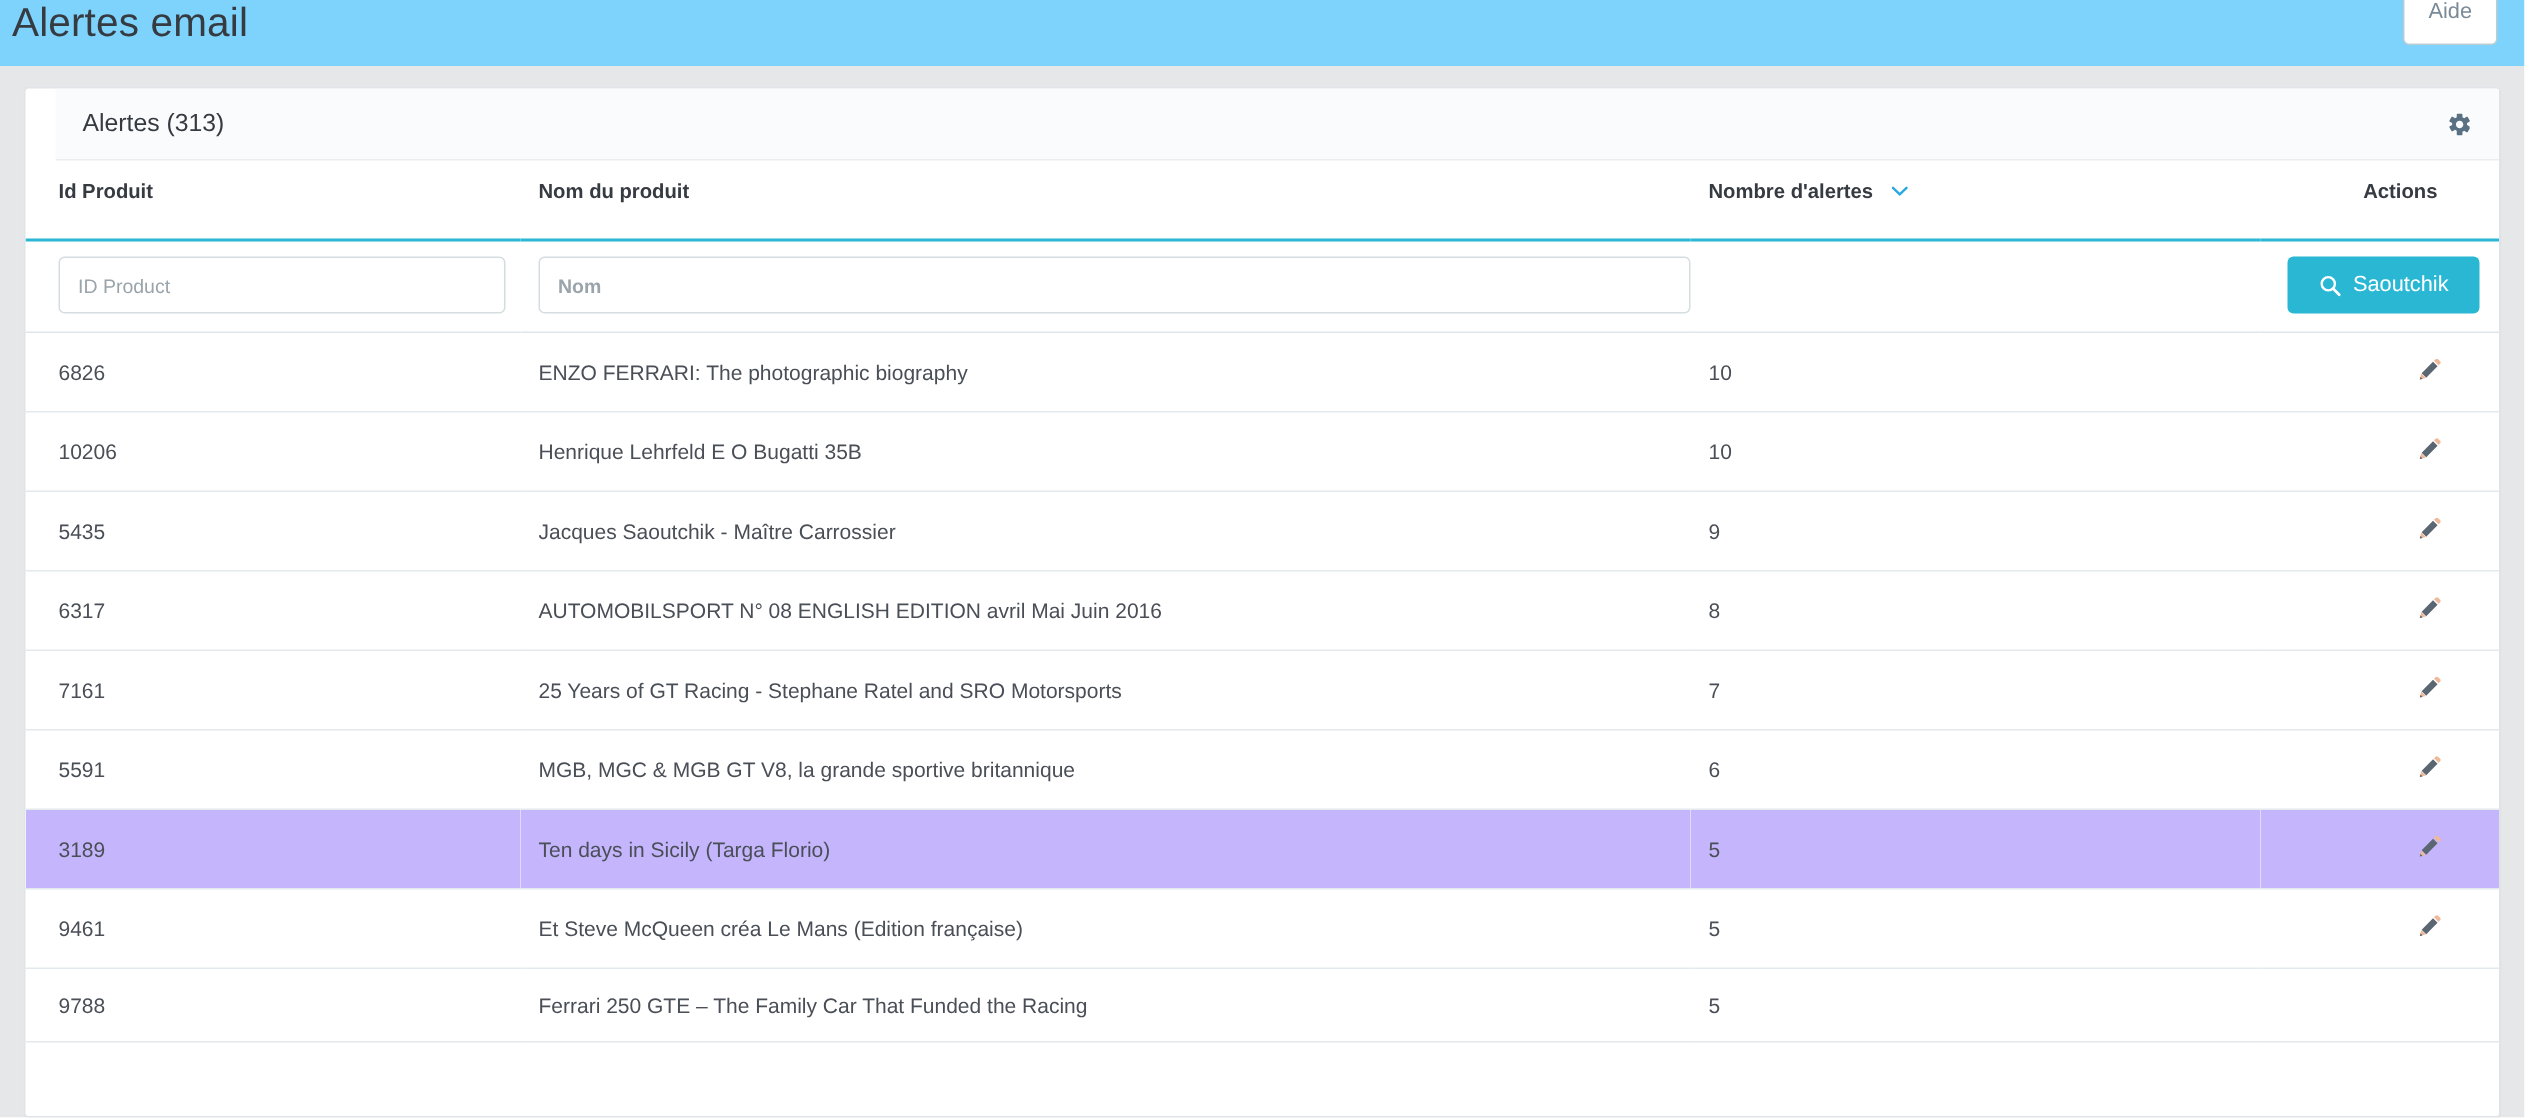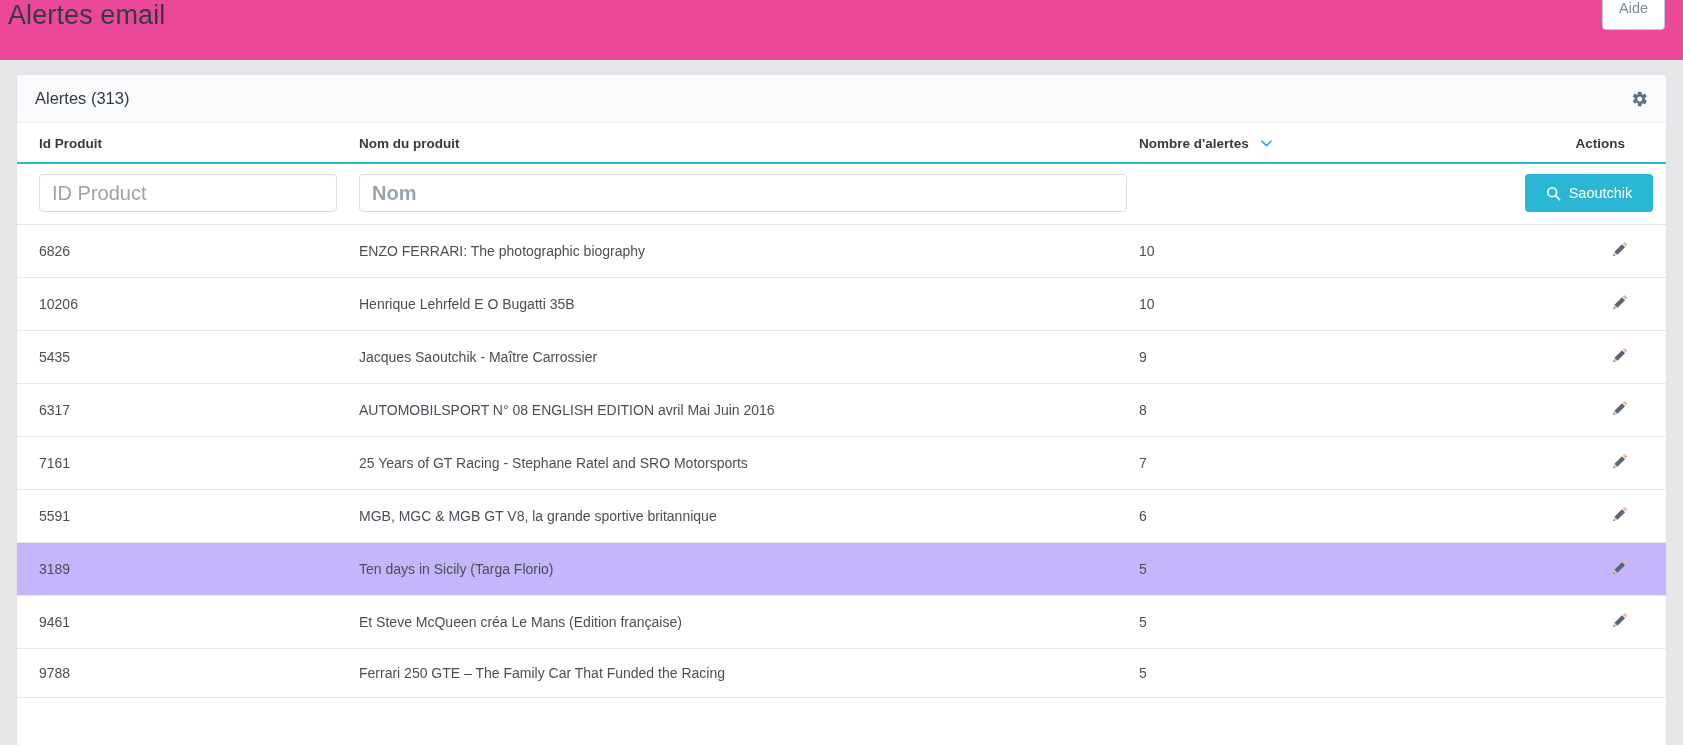--- a/index.html
+++ b/index.html
@@ -13,22 +13,22 @@
   body {
     font-family: "Liberation Sans", sans-serif;
     background: #ffffff;
     color: #363a41;
     -webkit-font-smoothing: antialiased;
   }
 
   
   .page-header {
     position: relative;
-    height: 60px;
-    background: #ec4899;
+    height: 44px;
+    background: #7dd3fc;
     padding: 12px 24px;
   }
   .page-title {
     position: absolute;
     left: 8px;
     top: -4px;
     font-size: 27px;
     font-weight: 400;
     color: #363a41;
     letter-spacing: 0.1px;
@@ -70,20 +70,21 @@
   }
 
   .card-header {
     position: relative;
     height: 48px;
     background: #fafbfc;
     border-bottom: 1px solid #e9edf0;
     padding: 0 18px;
     display: flex;
     align-items: center;
+    margin-left: 20px;
   }
   .card-title {
     font-size: 16.5px;
     color: #363a41;
     font-weight: 400;
   }
   .gear-btn {
     position: absolute;
     right: 18px;
     top: 50%;
@@ -100,21 +101,21 @@
   table.alerts-table {
     width: 100%;
     border-collapse: collapse;
     table-layout: fixed;
   }
   .alerts-table thead th {
     font-size: 13.5px;
     font-weight: bold;
     color: #363a41;
     text-align: left;
-    padding: 12px 0 11px 0;
+    padding: 12px 0 24px 0;
     border-bottom: 2px solid #2ab7d4;
     vertical-align: middle;
     white-space: nowrap;
   }
 
   .col-id     { width: 330px; padding-left: 22px !important; }
   .col-name   { width: 780px; padding-left: 12px !important; }
   .col-count  { width: 380px; padding-left: 12px !important; }
   .col-actions{ width: 160px; text-align: right !important; padding-right: 42px !important; }
 
@@ -134,21 +135,21 @@
   .filter-row td.f-id   { padding-left: 22px; }
   .filter-row td.f-name { padding-left: 12px; }
   .filter-row td.f-act  { padding-right: 14px; text-align: right; }
 
   .filter-input {
     width: 298px;
     height: 38px;
     border: 1px solid #d6dde1;
     border-radius: 4px;
     padding: 0 12px;
-    font-size: 20px;
+    font-size: 13px;
     font-family: "Liberation Sans", sans-serif;
     color: #363a41;
     background: #ffffff;
     outline: none;
   }
   .filter-input.wide { width: 768px; font-weight: bold; }
   .filter-input::placeholder { color: #9aa4ab; }
 
   .search-button {
     display: inline-flex;

